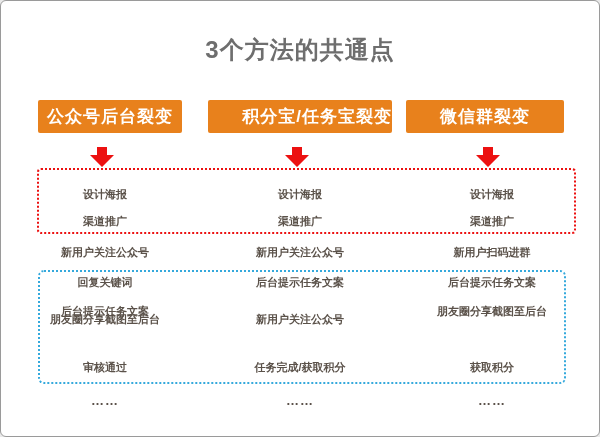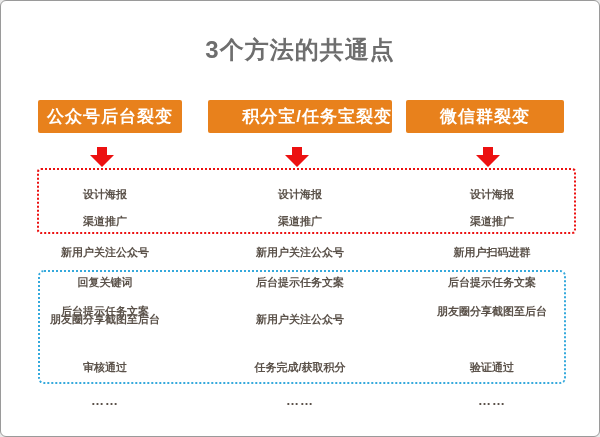--- a/index.html
+++ b/index.html
@@ -103,16 +103,16 @@
   <div class="cell c2 r4">后台提示任务文案</div>
   <div class="cell c2 r6">新用户关注公众号</div>
   <div class="cell c2 r7">任务完成/获取积分</div>
   <div class="cell c2 r8">……</div>
 
   <div class="cell c3 r1">设计海报</div>
   <div class="cell c3 r2">渠道推广</div>
   <div class="cell c3 r3">新用户扫码进群</div>
   <div class="cell c3 r4">后台提示任务文案</div>
   <div class="cell c3 r5">朋友圈分享截图至后台</div>
-  <div class="cell c3 r7">验证通过</div>
+  <div class="cell c3 r7">获取积分</div>
   <div class="cell c3 r8">……</div>
 
 </div>
 
 </body></html>

